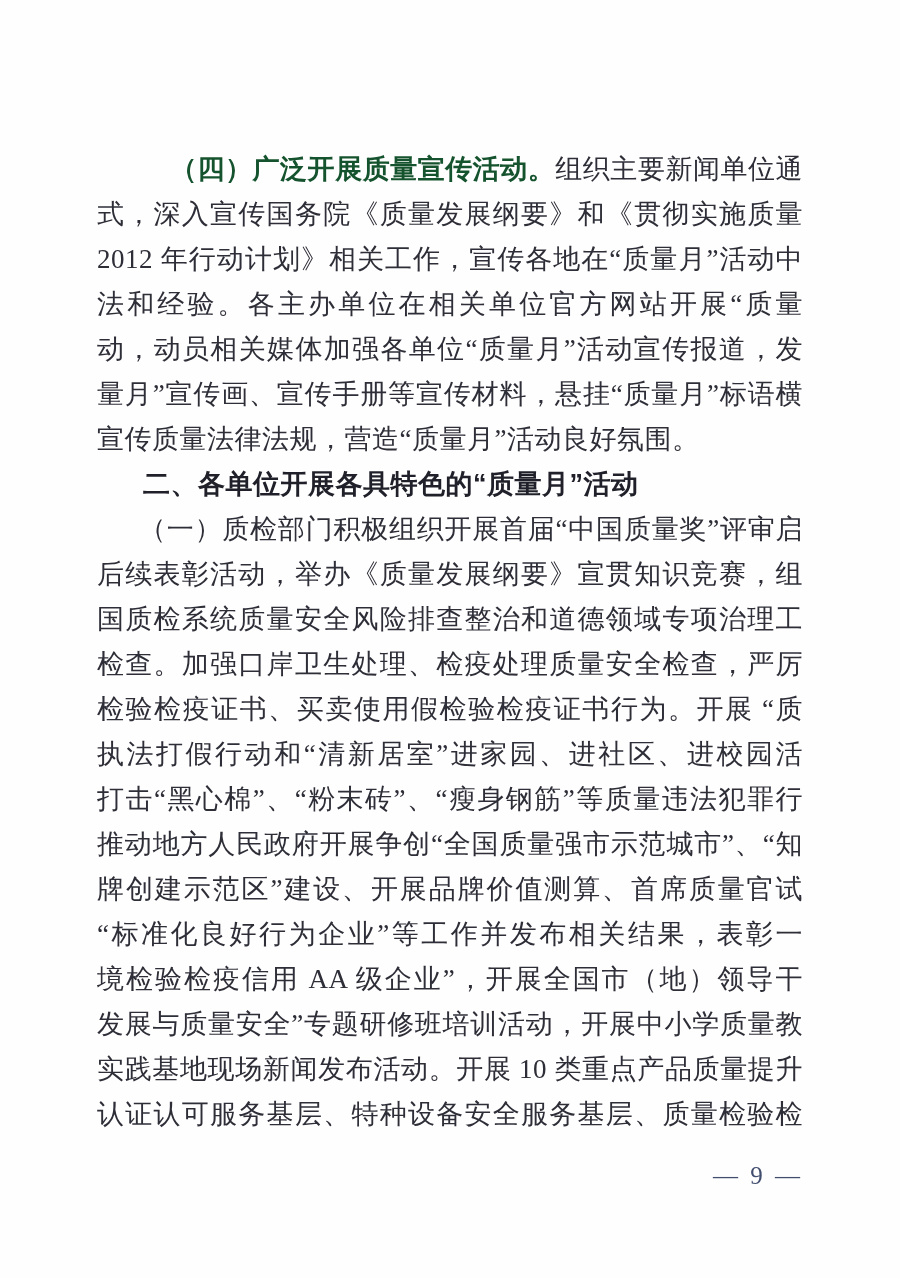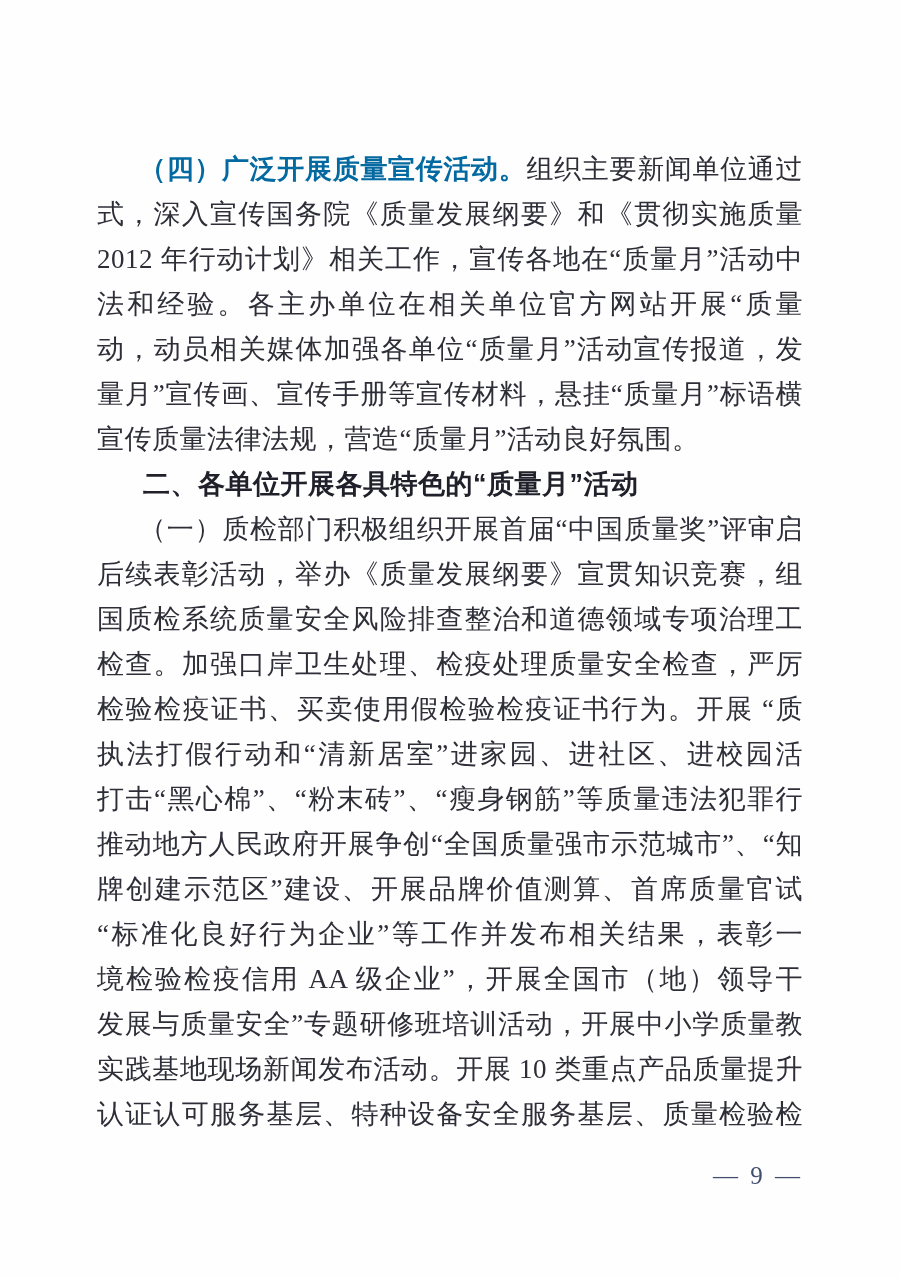--- a/index.html
+++ b/index.html
@@ -36,21 +36,22 @@
     text-align: center;
     text-align-last: left;
     text-indent: 46px;
     font-family: "Liberation Sans", "DejaVu Sans", sans-serif;
     font-weight: 700;
     color: #20202a;
   }
   .lead {
     font-family: "Liberation Sans", "DejaVu Sans", sans-serif;
     font-weight: 700;
-    color: #0369a1;
+    color: #14532d;
+    margin-left: 31px;
   }
   .page-number {
     margin-top: 24px;
     text-align: right;
     font-size: 25px;
     line-height: 30px;
     color: #414e6e;
     letter-spacing: 3px;
     font-family: "Liberation Serif", "DejaVu Serif", serif;
   }

